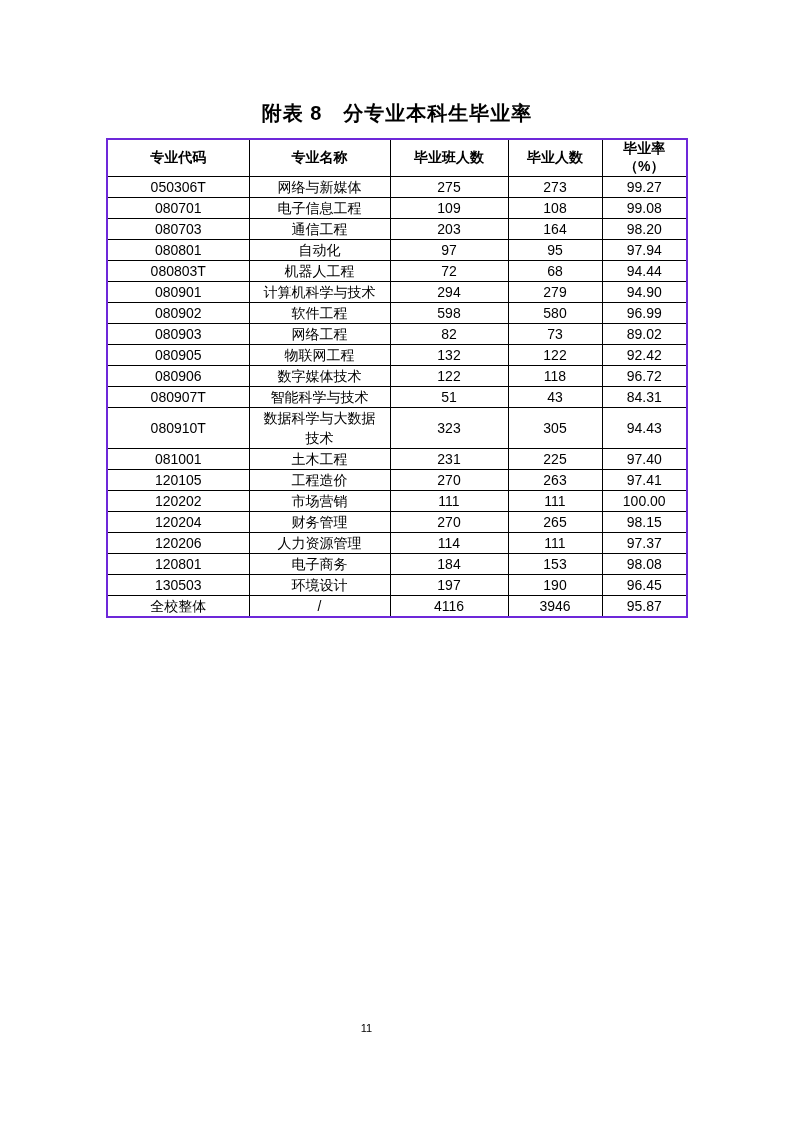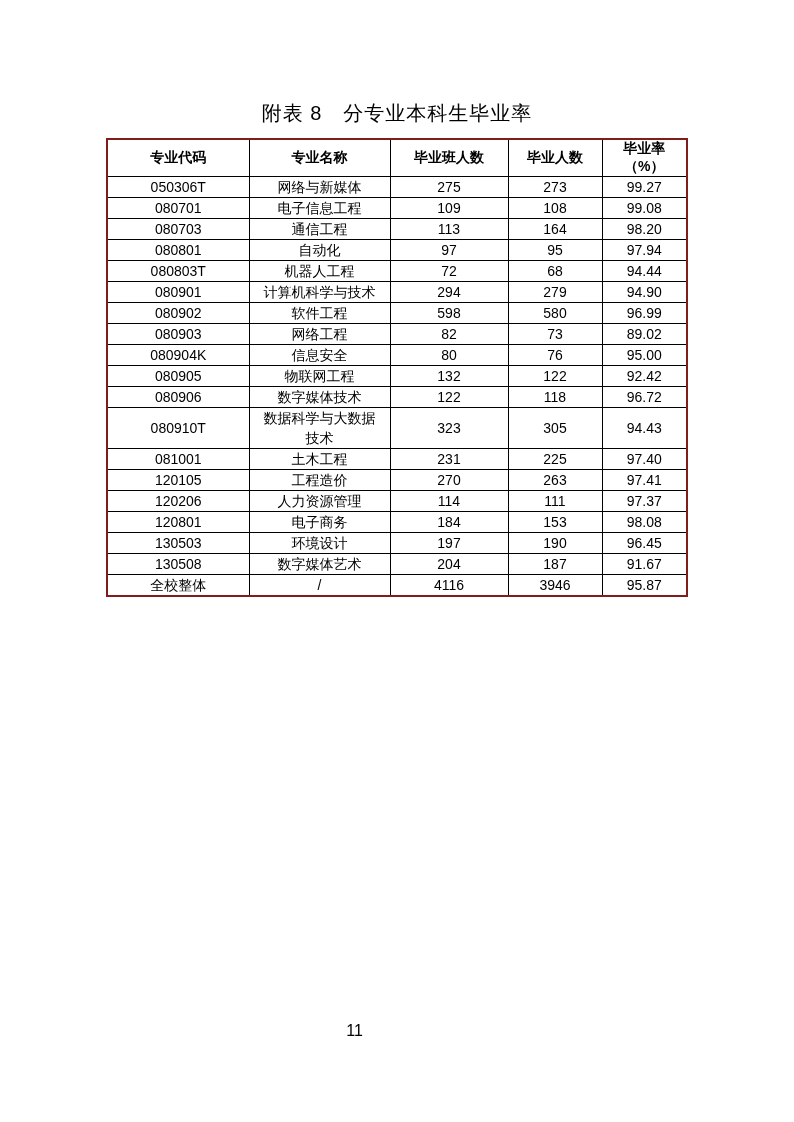--- a/index.html
+++ b/index.html
@@ -13,30 +13,30 @@
     color: #000000;
     font-family: "Liberation Sans", sans-serif;
     position: relative;
     overflow: hidden;
   }
   .doc-title {
     margin: 0;
     padding-top: 100px;
     text-align: center;
     font-size: 20px;
-    font-weight: normal;
+    font-weight: bold;
     letter-spacing: 1px;
     line-height: 26px;
   }
   .data-table {
     border-collapse: collapse;
     table-layout: fixed;
     width: 580px;
     margin: 12px auto 4px auto;
-    border: 2px solid #7f1d1d;
+    border: 2px solid #6d28d9;
   }
   .data-table th,
   .data-table td {
     border: 1px solid #000000;
     text-align: center;
     vertical-align: middle;
     padding: 0 2px;
     overflow: hidden;
   }
   .data-table th {
@@ -49,24 +49,24 @@
     font-size: 14px;
     line-height: 20px;
     font-weight: normal;
   }
   .name-cell {
     white-space: pre-line;
   }
   .page-number {
     position: absolute;
     top: 1022px;
-    left: 0;
+    left: 12px;
     width: 709px;
     text-align: center;
-    font-size: 16px;
+    font-size: 11px;
   }
 </style>
 </head>
 <body>
 
 <div class="page">
 
   <h1 class="doc-title">附表 8　分专业本科生毕业率</h1>
 
   <table class="data-table">
@@ -97,21 +97,21 @@
         <tr>
           <td>080701</td>
           <td class="name-cell">电子信息工程</td>
           <td>109</td>
           <td>108</td>
           <td>99.08</td>
         </tr>
         <tr>
           <td>080703</td>
           <td class="name-cell">通信工程</td>
-          <td>113</td>
+          <td>203</td>
           <td>164</td>
           <td>98.20</td>
         </tr>
         <tr>
           <td>080801</td>
           <td class="name-cell">自动化</td>
           <td>97</td>
           <td>95</td>
           <td>97.94</td>
         </tr>
@@ -137,39 +137,39 @@
           <td>96.99</td>
         </tr>
         <tr>
           <td>080903</td>
           <td class="name-cell">网络工程</td>
           <td>82</td>
           <td>73</td>
           <td>89.02</td>
         </tr>
         <tr>
-          <td>080904K</td>
-          <td class="name-cell">信息安全</td>
-          <td>80</td>
-          <td>76</td>
-          <td>95.00</td>
-        </tr>
-        <tr>
           <td>080905</td>
           <td class="name-cell">物联网工程</td>
           <td>132</td>
           <td>122</td>
           <td>92.42</td>
         </tr>
         <tr>
           <td>080906</td>
           <td class="name-cell">数字媒体技术</td>
           <td>122</td>
           <td>118</td>
           <td>96.72</td>
+        </tr>
+        <tr>
+          <td>080907T</td>
+          <td class="name-cell">智能科学与技术</td>
+          <td>51</td>
+          <td>43</td>
+          <td>84.31</td>
         </tr>
         <tr>
           <td>080910T</td>
           <td class="name-cell">数据科学与大数据
 技术</td>
           <td>323</td>
           <td>305</td>
           <td>94.43</td>
         </tr>
         <tr>
@@ -180,20 +180,34 @@
           <td>97.40</td>
         </tr>
         <tr>
           <td>120105</td>
           <td class="name-cell">工程造价</td>
           <td>270</td>
           <td>263</td>
           <td>97.41</td>
         </tr>
         <tr>
+          <td>120202</td>
+          <td class="name-cell">市场营销</td>
+          <td>111</td>
+          <td>111</td>
+          <td>100.00</td>
+        </tr>
+        <tr>
+          <td>120204</td>
+          <td class="name-cell">财务管理</td>
+          <td>270</td>
+          <td>265</td>
+          <td>98.15</td>
+        </tr>
+        <tr>
           <td>120206</td>
           <td class="name-cell">人力资源管理</td>
           <td>114</td>
           <td>111</td>
           <td>97.37</td>
         </tr>
         <tr>
           <td>120801</td>
           <td class="name-cell">电子商务</td>
           <td>184</td>
@@ -201,27 +215,20 @@
           <td>98.08</td>
         </tr>
         <tr>
           <td>130503</td>
           <td class="name-cell">环境设计</td>
           <td>197</td>
           <td>190</td>
           <td>96.45</td>
         </tr>
         <tr>
-          <td>130508</td>
-          <td class="name-cell">数字媒体艺术</td>
-          <td>204</td>
-          <td>187</td>
-          <td>91.67</td>
-        </tr>
-        <tr>
           <td>全校整体</td>
           <td class="name-cell">/</td>
           <td>4116</td>
           <td>3946</td>
           <td>95.87</td>
         </tr>
       </tbody>
   </table>
 
   <div class="page-number">11</div>

